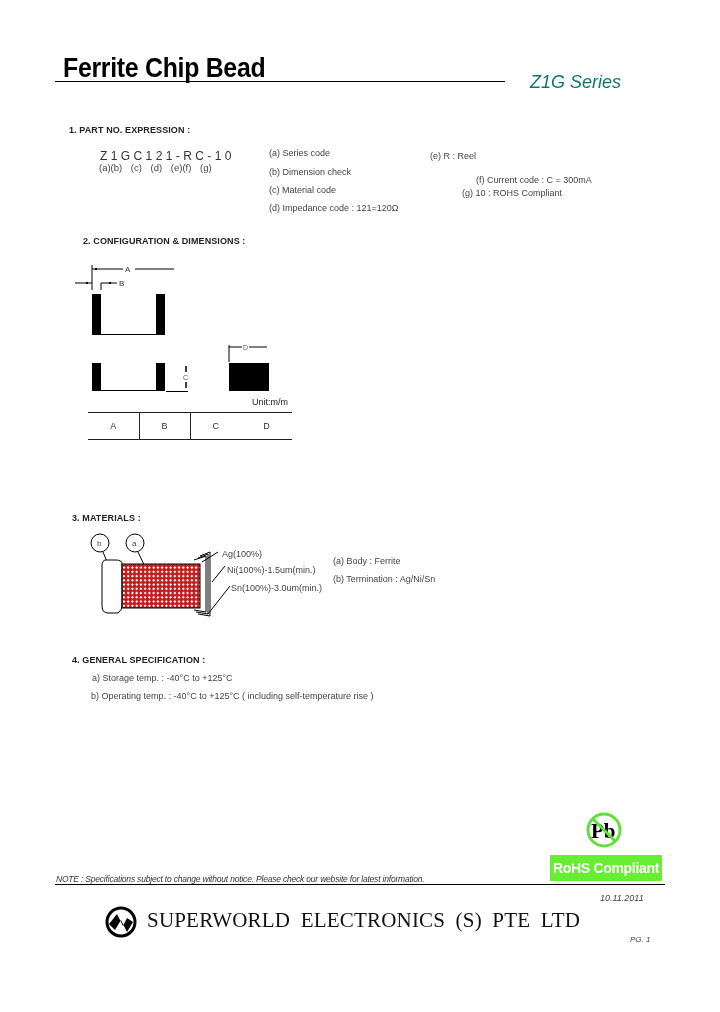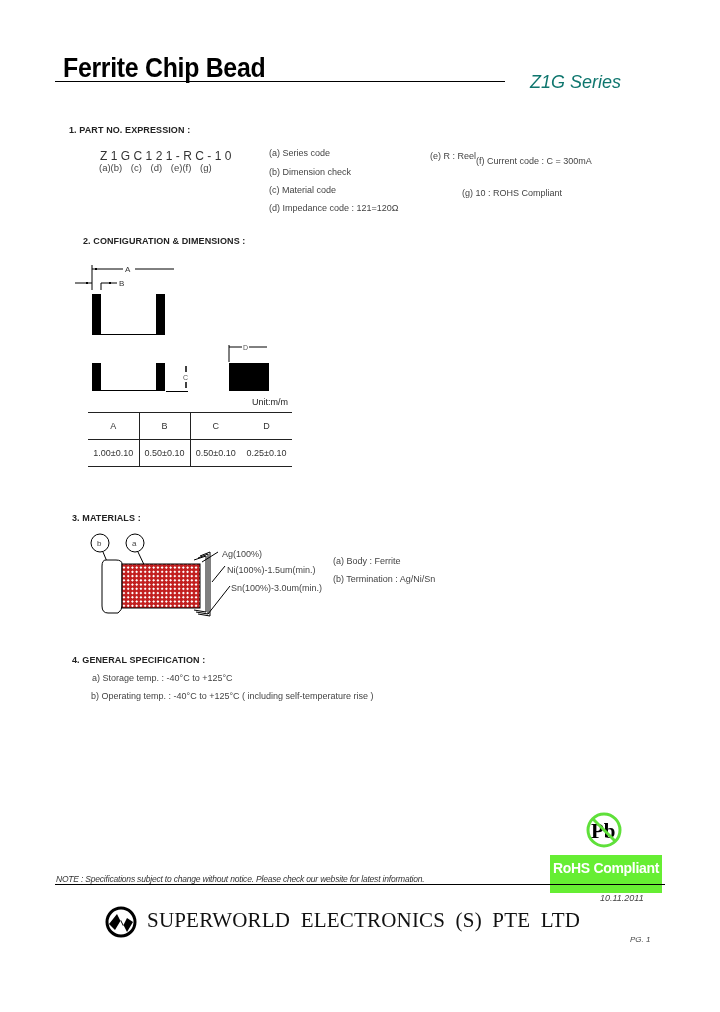--- a/index.html
+++ b/index.html
@@ -16,21 +16,21 @@
   .small-dark { font-size: 9px; color: #222; }
 
   .pn-code { left: 100px; top: 149px; font-size: 12px; color: #333; letter-spacing: 3.4px; }
   .pn-letters { left: 99px; top: 162px; font-size: 9.5px; color: #444; word-spacing: 6px; }
 
   .dim-table { left: 88px; top: 412px; border-collapse: collapse; font-size: 9px; color: #333; }
   .dim-table td { width: 51px; height: 27px; text-align: center; border-left: 1px solid #222; border-top: 1px solid #222; border-bottom: 1px solid #222; }
   .dim-table td:first-child { border-left: none; }
   .dim-table td.nb { border-left: none; }
 
-  .rohs-banner { left: 550px; top: 855px; width: 112px; height: 38px; background: #66ee33; color: #ffffff; font-size: 14px; font-weight: bold; text-align: center; line-height: 27px; letter-spacing: -0.3px; }
+  .rohs-banner { left: 550px; top: 855px; width: 112px; height: 26px; background: #66ee33; color: #ffffff; font-size: 14px; font-weight: bold; text-align: center; line-height: 27px; letter-spacing: -0.3px; }
 
   .note { left: 56px; top: 874px; font-size: 8.5px; font-style: italic; color: #333; letter-spacing: -0.2px; }
   .foot-rule { left: 55px; top: 884px; width: 610px; height: 1px; background: #000; }
   .date { left: 600px; top: 893px; font-size: 9px; font-style: italic; color: #444; }
   .company { left: 147px; top: 908px; font-family: "Liberation Serif", serif; font-size: 21px; color: #111; word-spacing: 5px; letter-spacing: 0.2px; }
   .page { left: 630px; top: 935px; font-size: 8px; font-style: italic; color: #444; }
 </style>
 </head>
 <body>
 
@@ -41,21 +41,21 @@
 <div class="abs section-h" style="left:69px;top:125px;">1. PART NO. EXPRESSION :</div>
 <div class="abs pn-code">Z1GC121-RC-10</div>
 <div class="abs pn-letters">(a)(b) (c) (d) (e)(f) (g)</div>
 
 <div class="abs small" style="left:269px;top:148px;">(a) Series code</div>
 <div class="abs small" style="left:269px;top:167px;">(b) Dimension check</div>
 <div class="abs small" style="left:269px;top:185px;">(c) Material code</div>
 <div class="abs small" style="left:269px;top:203px;">(d) Impedance code : 121=120Ω</div>
 
 <div class="abs small" style="left:430px;top:151px;">(e) R : Reel</div>
-<div class="abs small" style="left:430px;top:156px;padding-left:46px;">(f) Current code : C = 300mA</div>
+<div class="abs small" style="left:430px;top:175px;padding-left:46px;">(f) Current code : C = 300mA</div>
 <div class="abs small" style="left:452px;top:188px;padding-left:10px;">(g) 10 : ROHS Compliant</div>
 
 <div class="abs section-h" style="left:83px;top:236px;">2. CONFIGURATION &amp; DIMENSIONS :</div>
 
 <svg class="abs" style="left:70px;top:260px;" width="230" height="150">
 
   <line x1="22" y1="5" x2="22" y2="30" stroke="#000" stroke-width="1"></line>
   <line x1="22" y1="9" x2="53" y2="9" stroke="#000" stroke-width="1"></line>
   <line x1="65" y1="9" x2="104" y2="9" stroke="#000" stroke-width="1"></line>
   <rect x="25" y="8" width="2" height="2" fill="#000"></rect>
@@ -87,26 +87,20 @@
 </svg>
 <div class="abs small-dark" style="left:252px;top:397px;font-size:9px;">Unit:m/m</div>
 
 <table class="abs dim-table">
   <tbody>
       <tr>
     <td>A</td>
     <td>B</td>
     <td>C</td>
     <td class="nb">D</td>
-  </tr>
-  <tr>
-    <td>1.00±0.10</td>
-    <td>0.50±0.10</td>
-    <td>0.50±0.10</td>
-    <td class="nb">0.25±0.10</td>
   </tr>
 </tbody>
   </table>
 
 <div class="abs section-h" style="left:72px;top:513px;">3. MATERIALS :</div>
 
 <svg class="abs" style="left:90px;top:528px;" width="240" height="100">
   <defs>
     <pattern id="hatch" width="6" height="6" patternUnits="userSpaceOnUse" patternTransform="rotate(45)">
       <rect width="6" height="6" fill="#c21f1f"></rect>

